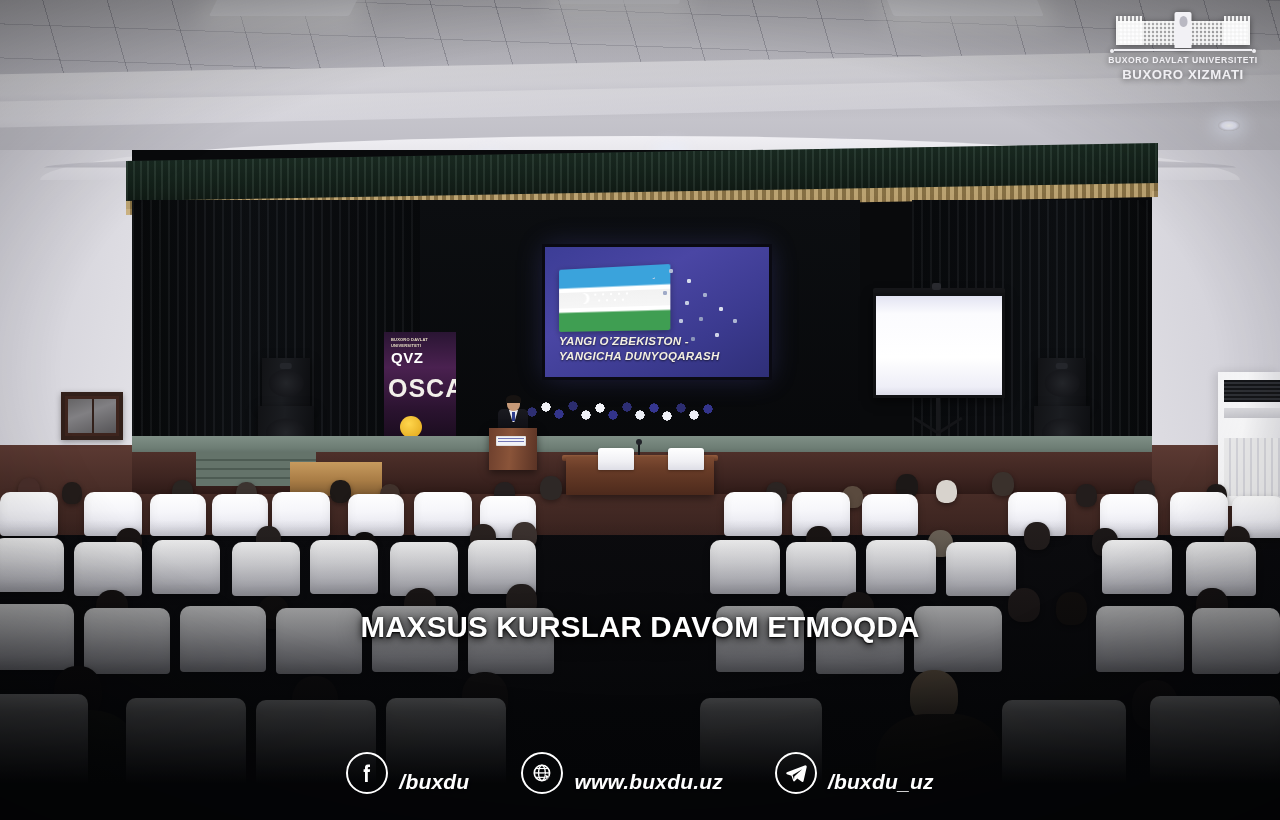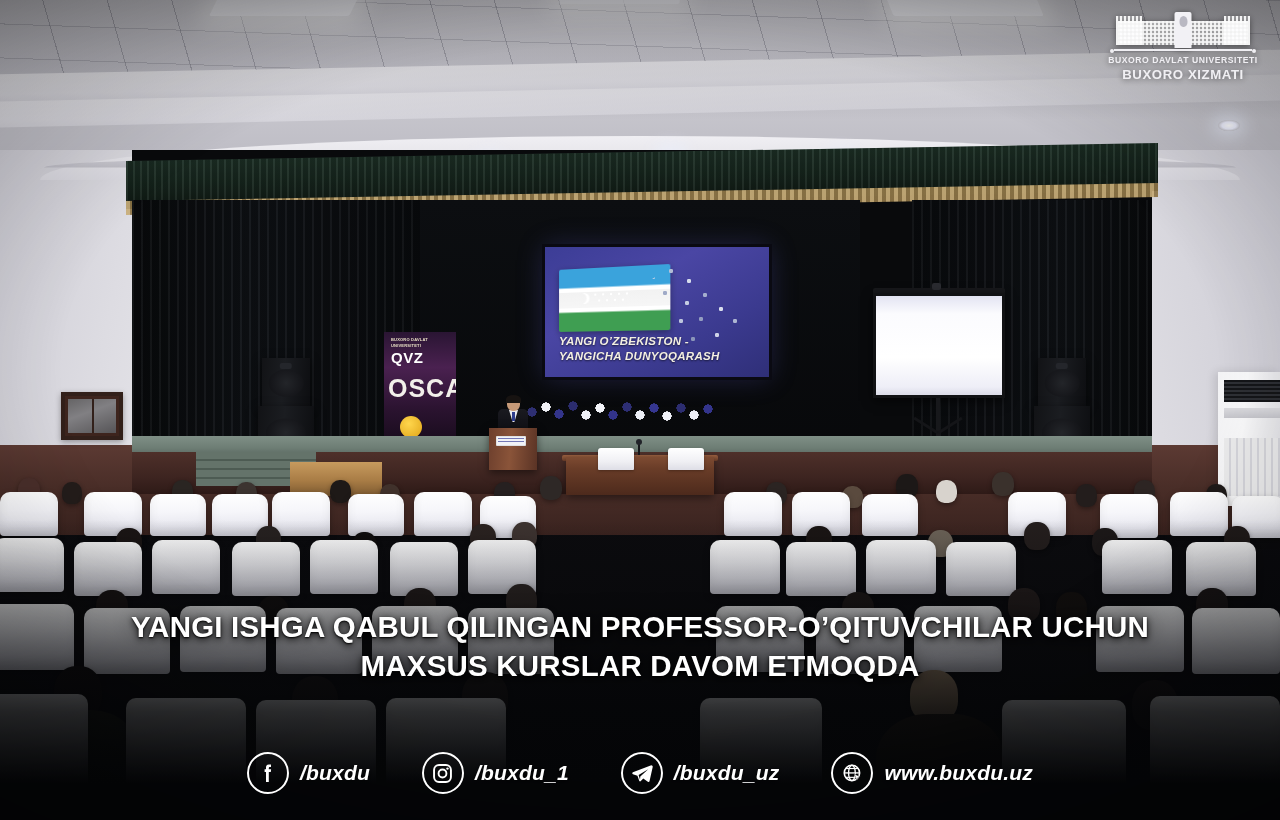--- a/index.html
+++ b/index.html
@@ -421,21 +421,21 @@
     text-shadow:0 2px 7px rgba(0,0,0,.92), 0 0 22px rgba(0,0,0,.8), 0 1px 2px rgba(0,0,0,1);
     padding:0 46px;
   }
 
   
   .social {
     position:absolute; left:0; bottom:26px; width:1280px;
     display:flex; align-items:center; justify-content:center;
     gap:52px; padding:0 96px;
   }
-  .social-item { display:flex; align-items:center; gap:11px; }
+  .social-item { display:flex; align-items:flex-end; gap:11px; }
   .social-ring {
     width:42px; height:42px; border-radius:50%;
     border:2px solid #ffffff;
     display:flex; align-items:center; justify-content:center;
     flex:0 0 auto;
   }
   .social-ring svg { display:block; }
   .social-label {
     color:#ffffff; font-size:21px; font-weight:700; font-style:italic;
     letter-spacing:.2px; white-space:nowrap;
@@ -657,65 +657,54 @@
       <div class="lb-tower"></div>
       <div class="lb-base"></div>
       <div class="lb-dot" style="left:2px;"></div>
       <div class="lb-dot" style="right:2px;"></div>
     </div>
     <div class="logo-l1">BUXORO DAVLAT UNIVERSITETI</div>
     <div class="logo-l2">BUXORO XIZMATI</div>
   </div>
 
   <div class="headline">
-    <div>YANGI ISHGA QABUL QILINGAN PROFESSOR-O’QITUVCHILAR UCHUN</div>
     <div>MAXSUS KURSLAR DAVOM ETMOQDA</div>
   </div>
 
   <div class="social">
 
     <div class="social-item">
       <span class="social-ring">
         <svg width="24" height="24" viewBox="0 0 24 24">
             <path fill="#fff" d="M15.1 8.2h-2.3V6.9c0-.6.4-.8.7-.8h1.5V3.4h-2.1c-2.4 0-2.9 1.7-2.9 2.9v1.9H8.6v2.9H10V21h2.8v-9.9h2l.3-2.9z"></path>
           </svg>
       </span>
       <span class="social-label">/buxdu</span>
     </div>
 
-    <div class="social-item">
-      <span class="social-ring">
-        <svg width="23" height="23" viewBox="0 0 24 24">
-          <rect x="3.2" y="3.2" width="17.6" height="17.6" rx="5.2" fill="none" stroke="#fff" stroke-width="2"></rect>
-          <circle cx="12" cy="12" r="4.1" fill="none" stroke="#fff" stroke-width="2"></circle>
-          <circle cx="17.2" cy="6.9" r="1.25" fill="#fff"></circle>
-        </svg>
-      </span>
-      <span class="social-label">/buxdu_1</span>
-    </div>
-
-    <div class="social-item">
-      <span class="social-ring">
-        <svg width="24" height="24" viewBox="0 0 24 24">
-            <path fill="#fff" d="M21.3 4.2 2.9 11.3c-.9.35-.86 1.66.06 1.95l4.5 1.42 1.72 5.1c.24.7 1.13.88 1.63.34l2.46-2.64 4.57 3.36c.62.45 1.5.12 1.67-.63l3.2-14.3c.19-.86-.64-1.6-1.41-1.7zM8.6 14.1l9.6-5.9-7.9 7.2-.3 3.1-1.4-4.4z"></path>
-          </svg>
-      </span>
-      <span class="social-label">/buxdu_uz</span>
-    </div>
 
     <div class="social-item">
       <span class="social-ring">
         <svg width="23" height="23" viewBox="0 0 24 24">
           <circle cx="11.4" cy="11.4" r="8" fill="none" stroke="#fff" stroke-width="1.7"></circle>
           <ellipse cx="11.4" cy="11.4" rx="3.5" ry="8" fill="none" stroke="#fff" stroke-width="1.4"></ellipse>
           <line x1="3.4" y1="11.4" x2="19.4" y2="11.4" stroke="#fff" stroke-width="1.4"></line>
           <line x1="4.6" y1="6.8" x2="18.2" y2="6.8" stroke="#fff" stroke-width="1.2"></line>
           <line x1="4.6" y1="16" x2="18.2" y2="16" stroke="#fff" stroke-width="1.2"></line>
           <path fill="#fff" stroke="#000" stroke-width=".4" d="M13.6 12.4l6.6 3.1-2.8.9-.7 2.8-3.1-6.8z"></path>
         </svg>
       </span>
       <span class="social-label">www.buxdu.uz</span>
     </div>
 
+    <div class="social-item">
+      <span class="social-ring">
+        <svg width="24" height="24" viewBox="0 0 24 24">
+            <path fill="#fff" d="M21.3 4.2 2.9 11.3c-.9.35-.86 1.66.06 1.95l4.5 1.42 1.72 5.1c.24.7 1.13.88 1.63.34l2.46-2.64 4.57 3.36c.62.45 1.5.12 1.67-.63l3.2-14.3c.19-.86-.64-1.6-1.41-1.7zM8.6 14.1l9.6-5.9-7.9 7.2-.3 3.1-1.4-4.4z"></path>
+          </svg>
+      </span>
+      <span class="social-label">/buxdu_uz</span>
+    </div>
+
 
   </div>
 
 </div>
 
 </body></html>

